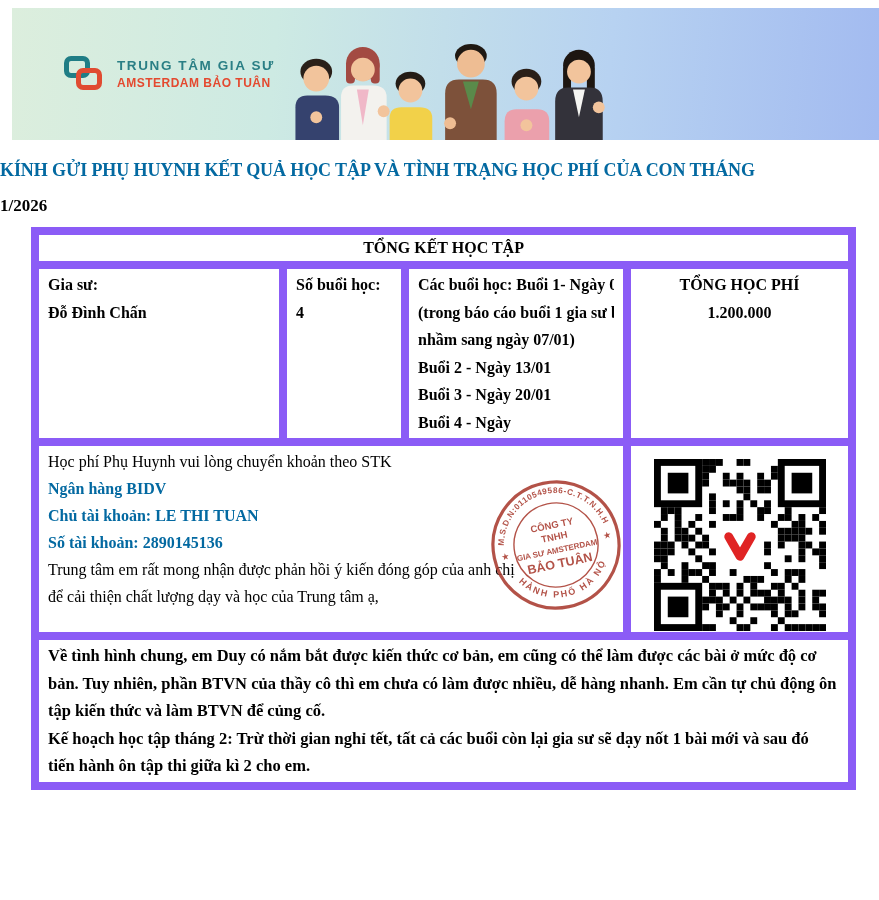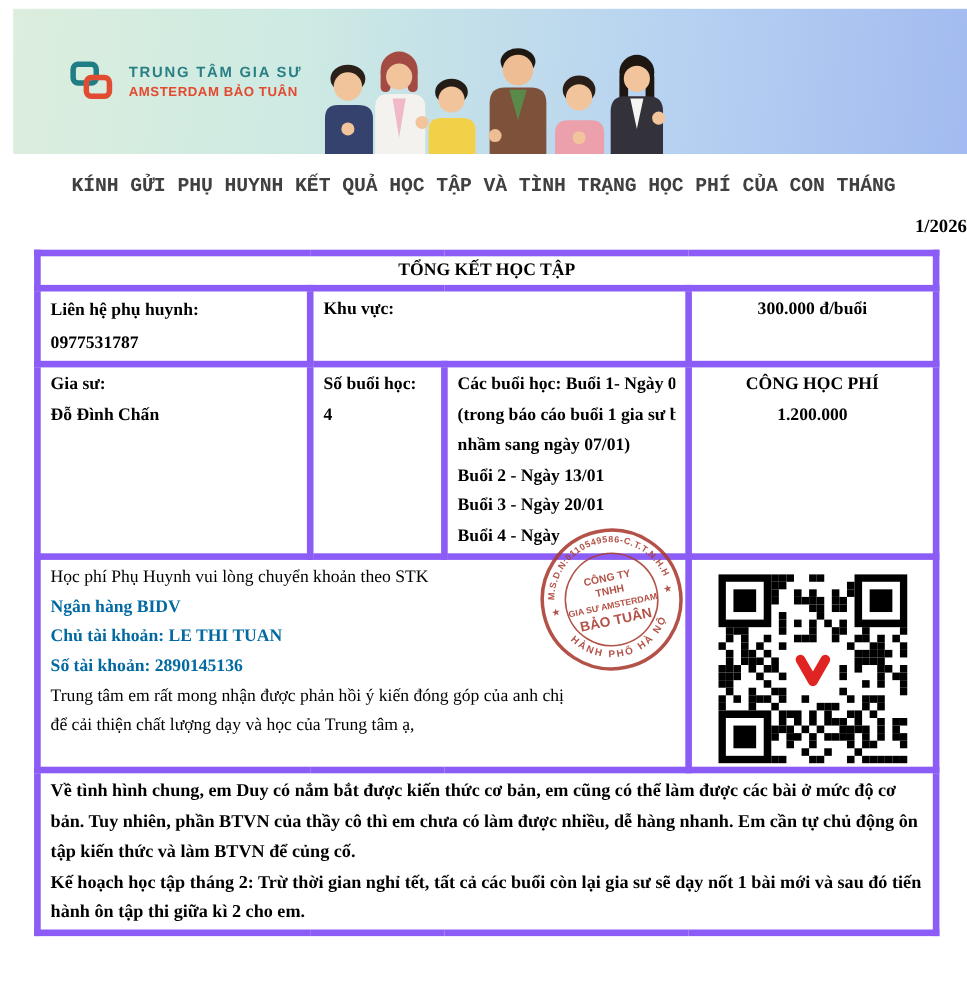--- a/index.html
+++ b/index.html
@@ -15,29 +15,29 @@
   .logo-mark { position:relative; width:42px; height:40px; }
   .logo-sq1 { position:absolute; left:0; top:2px; width:26px; height:22px;
     border:5px solid #1f7d85; border-radius:7px; background:transparent; }
   .logo-sq2 { position:absolute; left:12px; top:14px; width:26px; height:22px;
     border:5px solid #e04b31; border-radius:7px; }
   .logo-line1 { color:#2a7f85; font-size:13.5px; font-weight:600; letter-spacing:1.6px; }
   .logo-line2 { color:#e4492f; font-size:12px; font-weight:800; letter-spacing:.5px; margin-top:3px; }
   .people { position:absolute; left:278px; top:26px; }
 
   
-  .title-line1 { position:absolute; top:160px; left:0; width:100%; text-align:center;
-    font-size:18px; font-weight:bold; color:#404040; letter-spacing:-0.1px;font-family:Liberation Mono, monospace; }
-  .title-line2 { position:absolute; top:196px; left:0; width:100%; text-align:right;
+  .title-line1 { position:absolute; top:160px; left:0; width:100%; text-align:left;
+    font-size:18px; font-weight:bold; color:#0369a1; letter-spacing:-0.1px; }
+  .title-line2 { position:absolute; top:196px; left:0; width:100%; text-align:left;
     font-size:17px; font-weight:bold; color:#000; }
 
   
   table.report { position:absolute; left:31px; top:227px; width:817px;
     border-collapse:collapse; table-layout:fixed; font-size:16px; font-weight:bold; color:#000; }
-  table.report td { border:6px solid #8b5cf6; padding:2px 9px; vertical-align:top; line-height:27.5px; }
+  table.report td { border:8px solid #8b5cf6; padding:2px 9px; vertical-align:top; line-height:27.5px; }
   td.center { text-align:center; }
   tr.r0 td { height:26px; line-height:22px; }
   tr.r1 td { height:28px; line-height:24px; }
   tr.r2 td { height:59px; }
   tr.r2 td .ln { line-height:29.5px; }
   tr.r3 td { height:166px;margin-left:48px; }
   tr.r4 td { height:194px; }
   tr.r5 td { height:31px; line-height:27px; }
   tr.r6 td { height:148px; }
   .sess-line { white-space:nowrap; overflow:hidden; }
@@ -114,47 +114,39 @@
     <colgroup>
         <col style="width:248px">
         <col style="width:122px">
         <col style="width:222px">
         <col style="width:225px">
       </colgroup>
     <tbody>
         <tr class="r0">
       <td colspan="4" class="center">TỔNG KẾT HỌC TẬP</td>
     </tr>
-    <tr class="r2">
-      <td>
-        <div class="ln">Liên hệ phụ huynh:</div>
-        <div class="ln">0977531787</div>
-      </td>
-      <td colspan="2">Khu vực:</td>
-      <td class="center">300.000 đ/buổi</td>
-    </tr>
     <tr class="r3">
       <td>
         <div>Gia sư:</div>
         <div>Đỗ Đình Chấn</div>
       </td>
       <td>
         <div>Số buổi học:</div>
         <div>4</div>
       </td>
       <td>
         <div class="sess-line">Các buổi học: Buổi 1- Ngày 06/</div>
         <div class="sess-line">(trong báo cáo buổi 1 gia sư bị</div>
         <div class="sess-line">nhầm sang ngày 07/01)</div>
         <div class="sess-line">Buổi 2 - Ngày 13/01</div>
         <div class="sess-line">Buổi 3 - Ngày 20/01</div>
         <div class="sess-line">Buổi 4 - Ngày</div>
       </td>
       <td class="center">
-        <div>CÔNG HỌC PHÍ</div>
+        <div>TỔNG HỌC PHÍ</div>
         <div>1.200.000</div>
       </td>
     </tr>
     <tr class="r4">
       <td colspan="3" class="pay-cell">
         <div class="ln">Học phí Phụ Huynh vui lòng chuyển khoản theo STK</div>
         <div class="ln blue">Ngân hàng BIDV</div>
         <div class="ln blue">Chủ tài khoản: LE THI TUAN</div>
         <div class="ln blue">Số tài khoản: 2890145136</div>
         <div class="ln">Trung tâm em rất mong nhận được phản hồi ý kiến đóng góp của anh chị</div>

